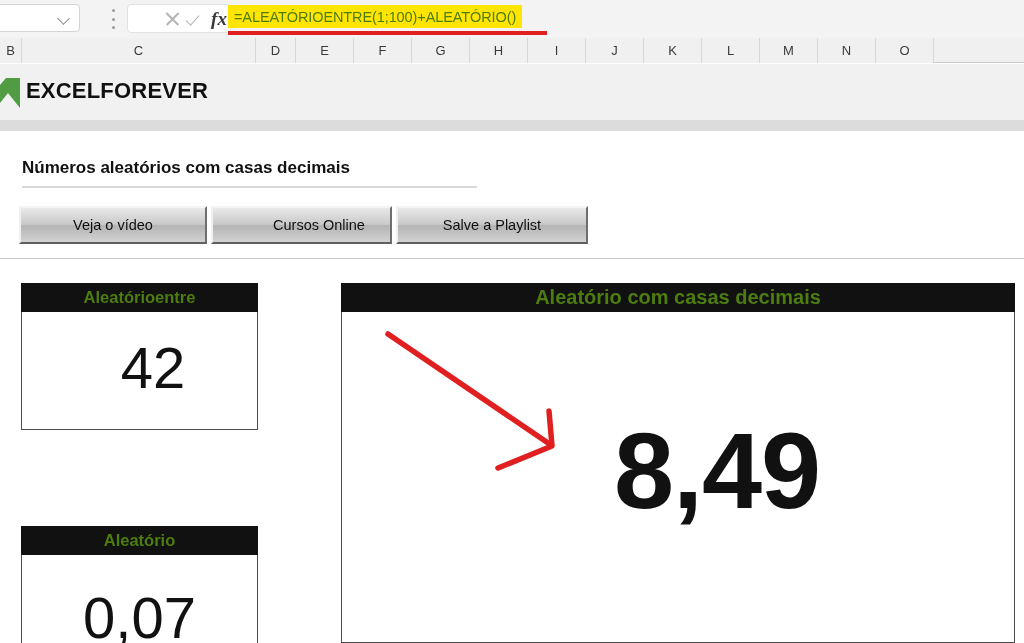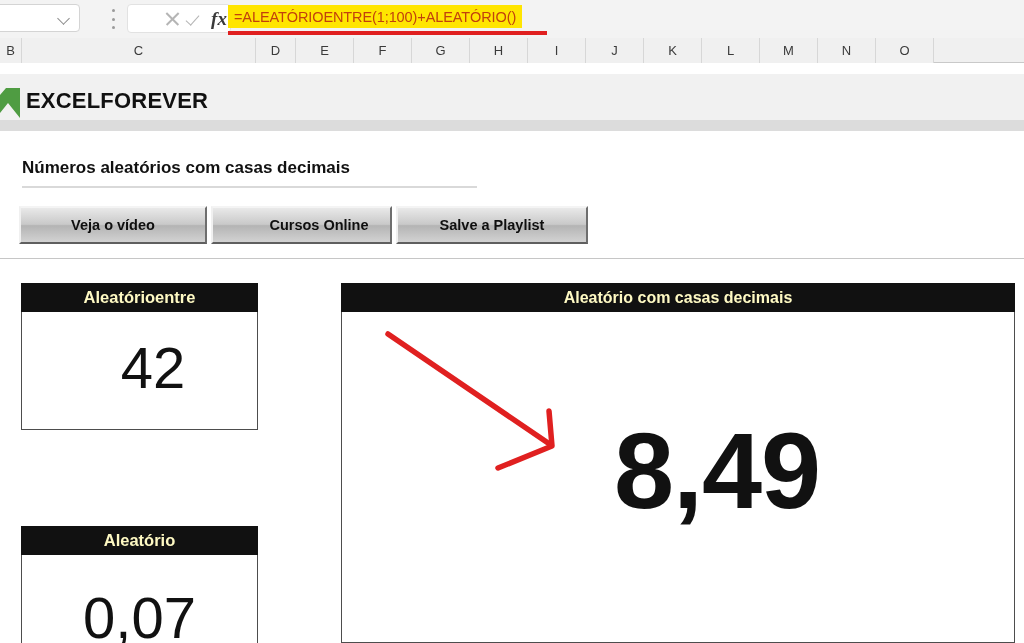--- a/index.html
+++ b/index.html
@@ -62,21 +62,21 @@
     line-height: 1;
   }
 
   .formula-input {
     position: absolute; left: 228px; top: 3px;
     height: 27px;
     display: flex; align-items: center;
   }
   .formula-hl {
     background: #ffe500;
-    color: #c2410c;
+    color: #4d7c0f;
     font-size: 14.5px;
     letter-spacing: -0.1px;
     padding: 4px 6px 3px 6px;
     white-space: nowrap;
   }
   .formula-underline {
     position: absolute; left: 228px; top: 31px; width: 319px; height: 3.5px;
     background: #e02020;
   }
 
@@ -91,21 +91,21 @@
     height: 25px;
     display: flex; align-items: center; justify-content: center;
     font-size: 13px; color: #3b3b3b;
     border-right: 1px solid #d7d7d7;
     flex: 0 0 auto;
     background: #f0f0f0;
   }
 
   
   .brand {
-    position: absolute; left: 0; top: 74px; width: 1024px; height: 56px;
+    position: absolute; left: 0; top: 64px; width: 1024px; height: 56px;
     background: #f1f1f1;
     display: flex; align-items: center;
   }
   .brand-logo {
     position: absolute; left: -14px; top: 12px;
     width: 36px; height: 34px;
   }
   .brand-name {
     position: absolute; left: 26px; top: 14px;
     font-size: 22px; font-weight: bold; color: #111111;
@@ -129,37 +129,37 @@
   
   .btnbar { position: absolute; left: 19px; top: 206px; display: flex; gap: 4px; }
   .btn3d {
     height: 38px;
     background: linear-gradient(180deg, #e9e9e9 0%, #c9c9c9 48%, #b4b4b4 52%, #d2d2d2 100%);
     border-top: 2px solid #f4f4f4;
     border-left: 2px solid #f0f0f0;
     border-right: 2px solid #6e6e6e;
     border-bottom: 2px solid #5f5f5f;
     display: flex; align-items: center; justify-content: center;
-    font-size: 14.5px; font-weight: bold; color: #0f0f0f;
+    font-size: 14.5px; font-weight: normal; color: #0f0f0f;
     cursor: pointer;
   }
   .btn-w1 { width: 188px; }
   .btn-w2 { width: 181px; padding-left: 35px; }
   .btn-w3 { width: 192px; }
 
   .section-rule {
     position: absolute; left: 0; top: 258px; width: 1024px; height: 1px;
     background: #c6c6c6;
   }
 
   
   .card { position: absolute; }
   .card-head {
     background: #111111;
-    color: #fef9c3;
+    color: #4d7c0f;
     font-weight: bold;
     display: flex; align-items: center; justify-content: center;
     text-align: center;
   }
   .card-body {
     background: #ffffff;
     border: 1px solid #4d4d4d;
     border-top: none;
     display: flex; align-items: center; justify-content: center;
   }
@@ -172,21 +172,21 @@
   #card-entre .card-value { font-size: 58px; font-weight: 300; padding-bottom: 6px; margin-left: 27px; }
 
   
   #card-aleat { left: 21px; top: 478px; width: 237px; margin-top: 48px; }
   #card-aleat .card-head { height: 29px; font-size: 16.5px; }
   #card-aleat .card-body { height: 136px; }
   #card-aleat .card-value { font-size: 58px; font-weight: 300; padding-bottom: 10px; }
 
   
   #card-dec { left: 341px; top: 283px; width: 674px; }
-  #card-dec .card-head { height: 29px; font-size: 16px; }
+  #card-dec .card-head { height: 29px; font-size: 20px; }
   #card-dec .card-body { height: 331px; align-items: center; justify-content: center; padding-left: 28px; }
   #card-dec .card-value {
     font-size: 108px; font-weight: 900; letter-spacing: -1px;
     padding-left: 50px; padding-bottom: 12px;
   }
 
   
   .arrow-svg {
     position: absolute; left: 370px; top: 315px;
     width: 215px; height: 165px;

